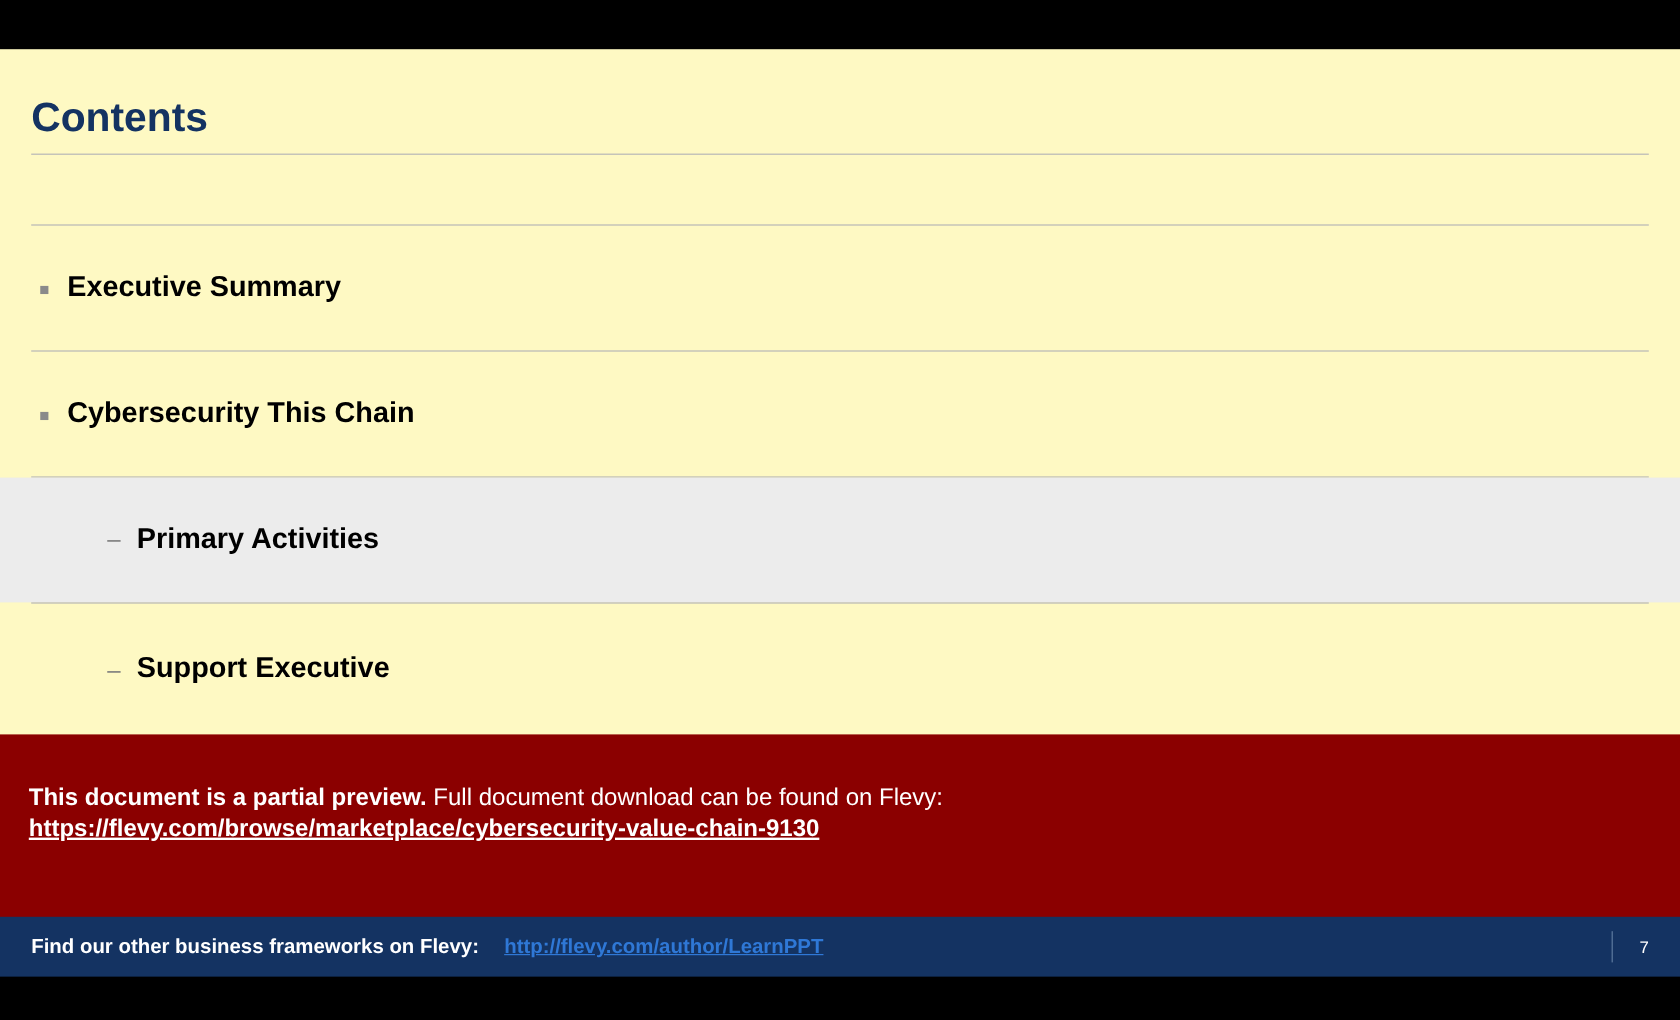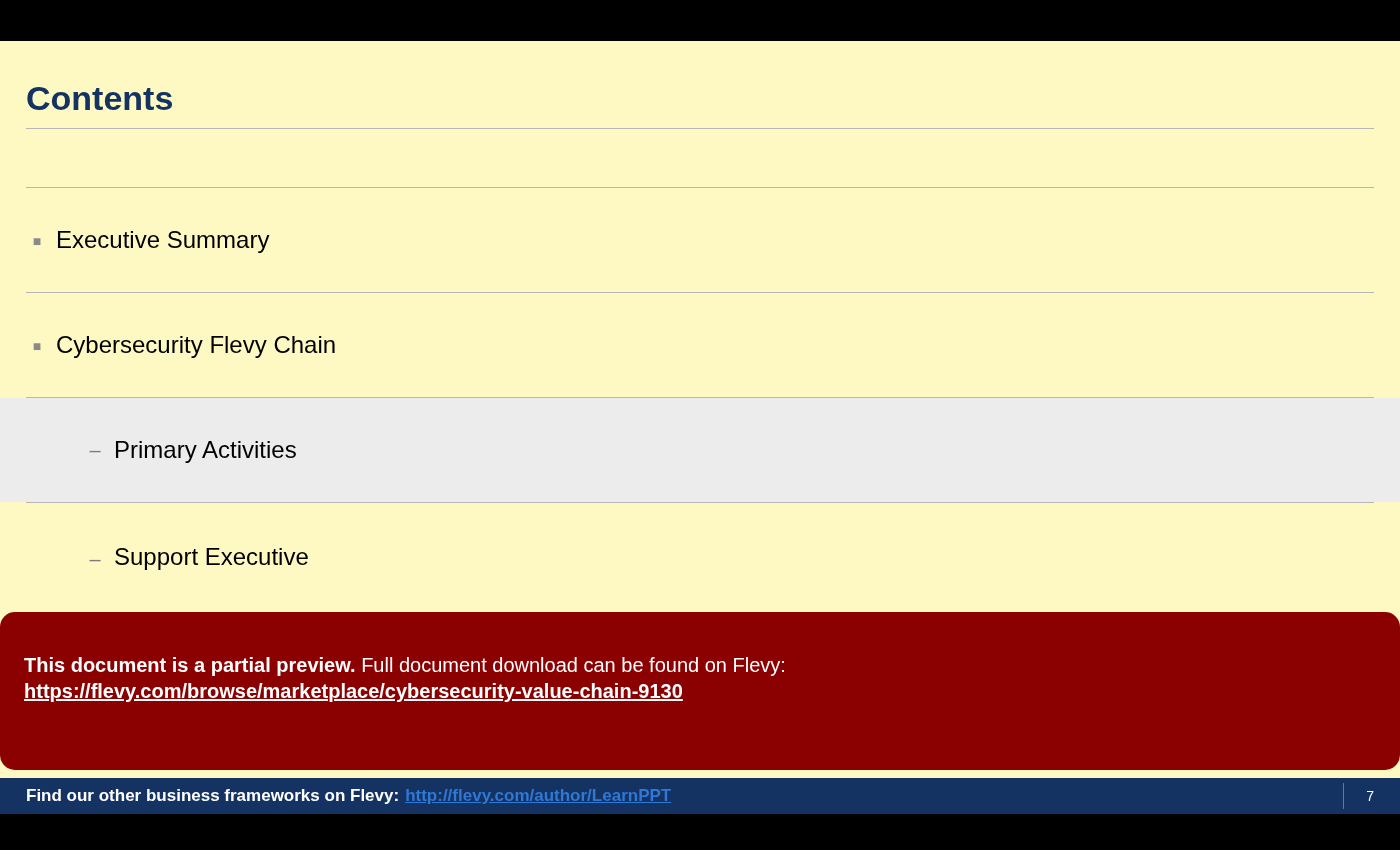--- a/index.html
+++ b/index.html
@@ -5,28 +5,28 @@
   html,body{margin:0;padding:0;width:1400px;height:850px;font-family:Arial,Helvetica,sans-serif;background:#000;}
   .page{width:1400px;height:850px;position:relative;overflow:hidden;}
   .top-black{position:absolute;top:0;left:0;right:0;height:30px;background:#000;}
   .slide{position:absolute;top:30px;left:0;right:0;bottom:46px;background:#fef9c3;margin-top:11px;}
   .title{font-size:34px;font-weight:700;color:#143362;padding:38px 26px 10px 26px;}
   .rule{height:1px;background:#b7b7b7;margin:0 26px;}
   .row{display:flex;align-items:center;height:104px;padding-left:18px;}
   .row.shaded{background:#ececec;}
   .bullet{color:#8a8a8a;font-size:14px;width:38px;text-align:center;margin-top:2px;}
   .dash{color:#7d7d7d;font-size:20px;width:38px;text-align:center;margin-left:58px;}
-  .label{font-size:24px;font-weight:400;color:#000;}
+  .label{font-size:24px;font-weight:700;color:#000;}
   .sub .label{font-size:24px;}
   .section1{margin-top:58px;}
-  .red-banner{position:absolute;left:0;right:0;top:571px;height:158px;background:#8b0000;color:#fff;padding:40px 24px 0 24px;box-sizing:border-box;font-size:20px;line-height:1.3;border-radius:15px;}
+  .red-banner{position:absolute;left:0;right:0;top:571px;height:158px;background:#8b0000;color:#fff;padding:40px 24px 0 24px;box-sizing:border-box;font-size:20px;line-height:1.3;}
   .red-banner .bold{font-weight:700;}
   .red-banner a{color:#fff;text-decoration:underline;font-weight:bold;}
-  .footer{position:absolute;left:0;right:0;bottom:36px;height:36px;background:#143362;color:#fff;display:flex;align-items:center;padding:0 26px;box-sizing:border-box;font-size:17px;font-weight:700;}
-  .footer a{color:#2f78d6;text-decoration:underline;margin-left:6px;}
+  .footer{position:absolute;left:0;right:0;bottom:36px;height:50px;background:#143362;color:#fff;display:flex;align-items:center;padding:0 26px;box-sizing:border-box;font-size:17px;font-weight:700;}
+  .footer a{color:#2f78d6;text-decoration:underline;margin-left:21px;}
   .footer .pagenum{margin-left:auto;border-left:1px solid #5e7aa0;padding-left:22px;font-weight:400;font-size:14px;height:26px;display:flex;align-items:center;}
   .bottom-black{position:absolute;left:0;right:0;bottom:0;height:36px;background:#000;}
 </style>
 </head>
 <body>
 
 <div class="page">
   <div class="top-black"></div>
 
   <div class="slide">
@@ -37,21 +37,21 @@
       <div style="height:1px;background:#b7b7b7;margin:0 26px;"></div>
 
       <div class="row">
         <span class="bullet">■</span>
         <span class="label">Executive Summary</span>
       </div>
       <div style="height:1px;background:#b7b7b7;margin:0 26px;"></div>
 
       <div class="row">
         <span class="bullet">■</span>
-        <span class="label">Cybersecurity Flevy Chain</span>
+        <span class="label">Cybersecurity This Chain</span>
       </div>
       <div style="height:1px;background:#b7b7b7;margin:0 26px;"></div>
 
       <div class="row sub shaded">
         <span class="dash">–</span>
         <span class="label">Primary Activities</span>
       </div>
       <div style="height:1px;background:#b7b7b7;margin:0 26px;"></div>
 
       <div class="row sub" style="height:68px;align-items:flex-end;padding-bottom:4px;">

